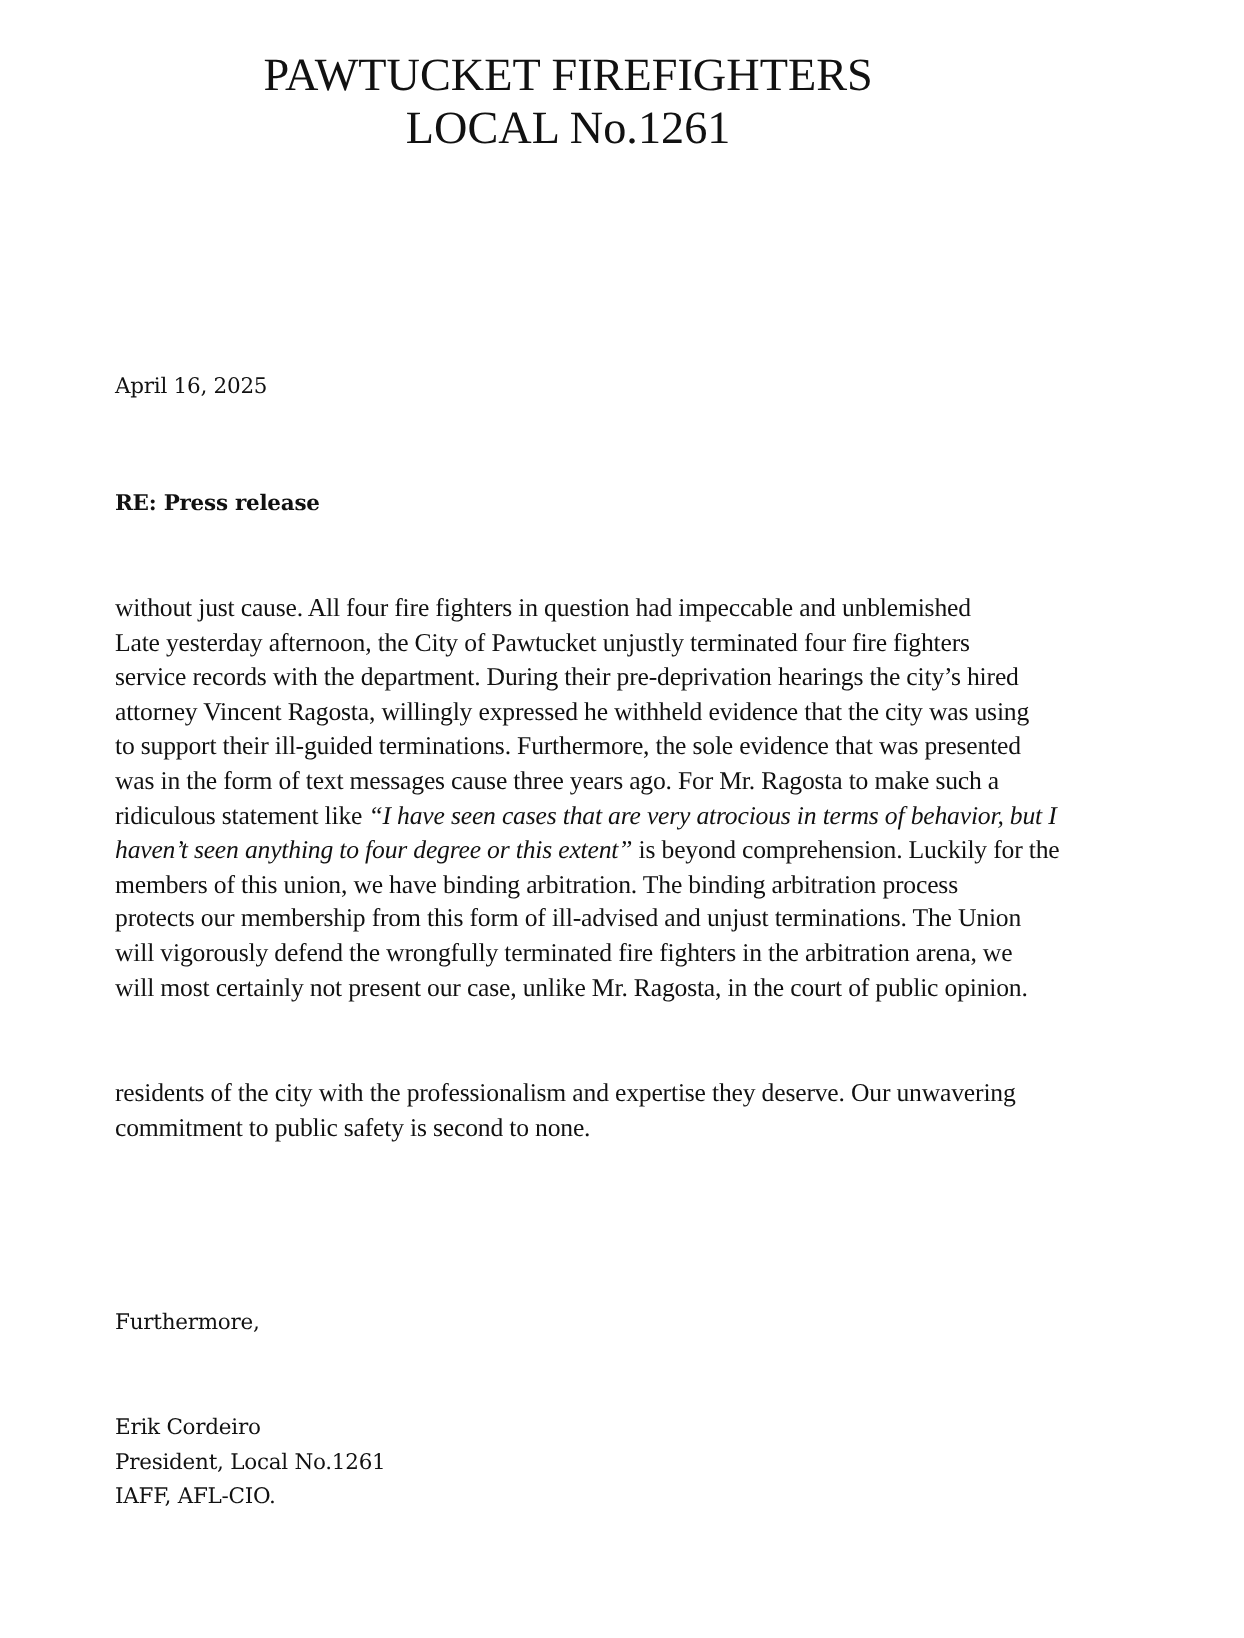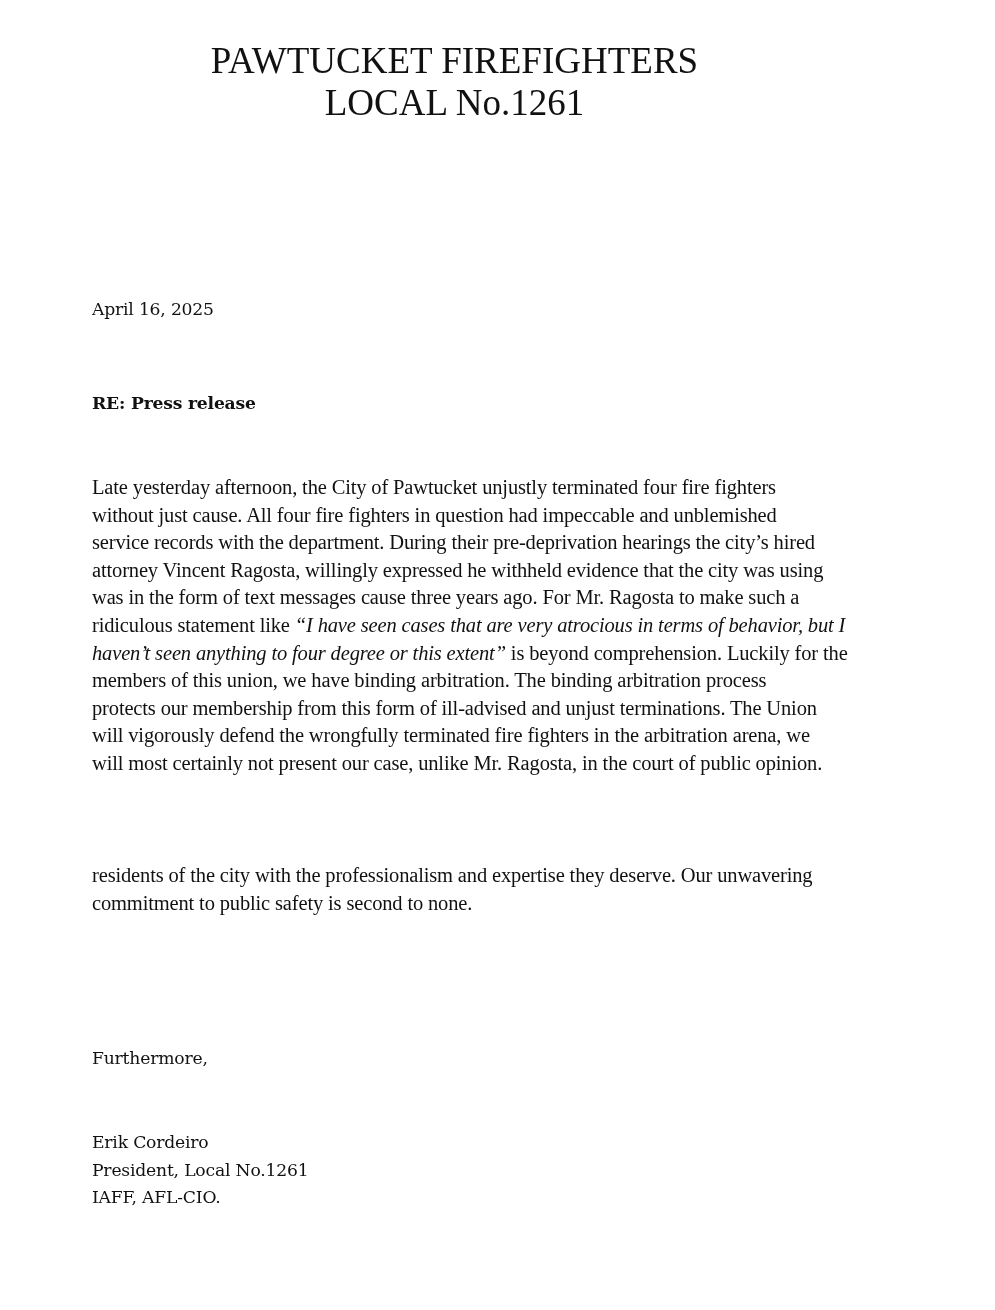--- a/index.html
+++ b/index.html
@@ -57,24 +57,25 @@
 <div class="header">
   <div>PAWTUCKET FIREFIGHTERS</div>
   <div>LOCAL No.1261</div>
 </div>
 
 <div class="text date">April 16, 2025</div>
 
 <div class="text re">RE: Press release</div>
 
 <div class="text para para1">
+  <span class="line">without just cause. All four fire fighters in question had impeccable and unblemished</span>
   <span class="line">Late yesterday afternoon, the City of Pawtucket unjustly terminated four fire fighters</span>
-  <span class="line">without just cause. All four fire fighters in question had impeccable and unblemished</span>
   <span class="line">service records with the department. During their pre-deprivation hearings the city’s hired</span>
   <span class="line">attorney Vincent Ragosta, willingly expressed he withheld evidence that the city was using</span>
+  <span class="line">to support their ill-guided terminations. Furthermore, the sole evidence that was presented</span>
   <span class="line">was in the form of text messages cause three years ago. For Mr. Ragosta to make such a</span>
   <span class="line"><span>ridiculous statement like </span><span class="quote">“I have seen cases that are very atrocious in terms of behavior, but I</span></span>
   <span class="line"><span class="quote">haven’t seen anything to four degree or this extent”</span><span> is beyond comprehension. Luckily for the</span></span>
   <span class="line">members of this union, we have binding arbitration. The binding arbitration process</span>
   <span class="line">protects our membership from this form of ill-advised and unjust terminations. The Union</span>
   <span class="line">will vigorously defend the wrongfully terminated fire fighters in the arbitration arena, we</span>
   <span class="line">will most certainly not present our case, unlike Mr. Ragosta, in the court of public opinion.</span>
 </div>
 
 <div class="text para para2">

